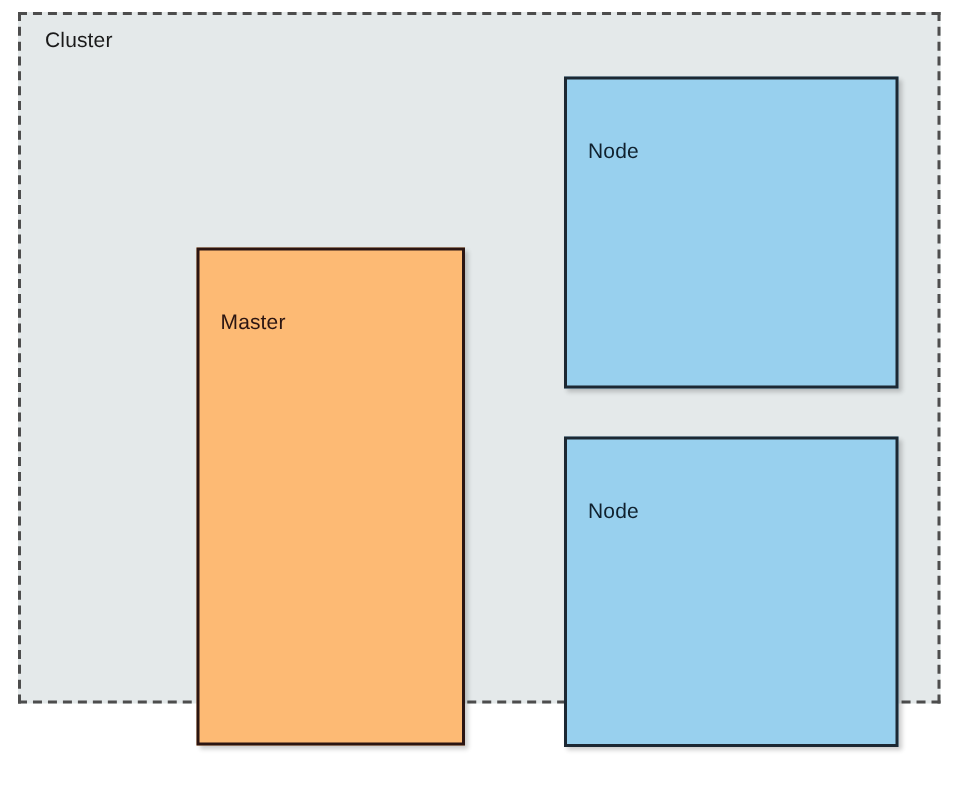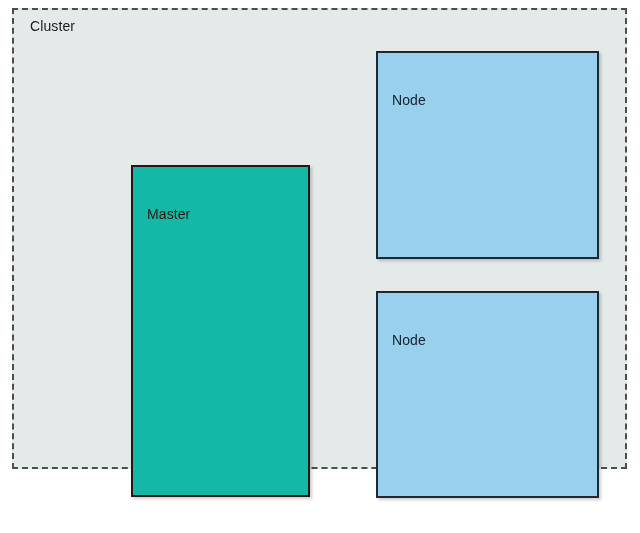--- a/index.html
+++ b/index.html
@@ -64,21 +64,21 @@
     letter-spacing: 0.1px;
     margin-top: 31px;
   }
 
   
   .master-box {
     left: 117px;
     top: 155px;
     width: 179px;
     height: 332px;
-    background: #14b8a6;
+    background: #fdba74;
     border-color: #2b1512;
   }
   .master-box .box-label {
     color: #2b1512;
   }
 
   
   .node-box {
     background: #98d0ee;
     border-color: #1c2833;

